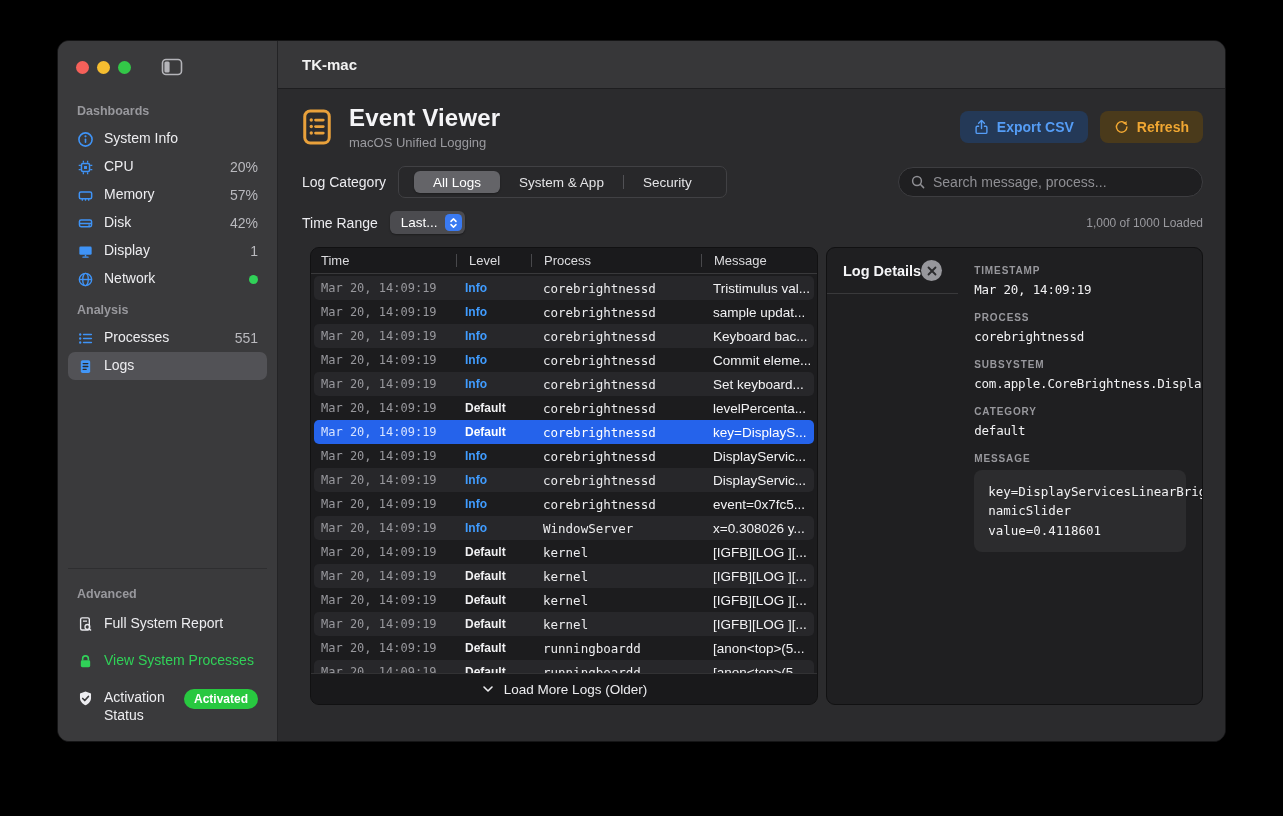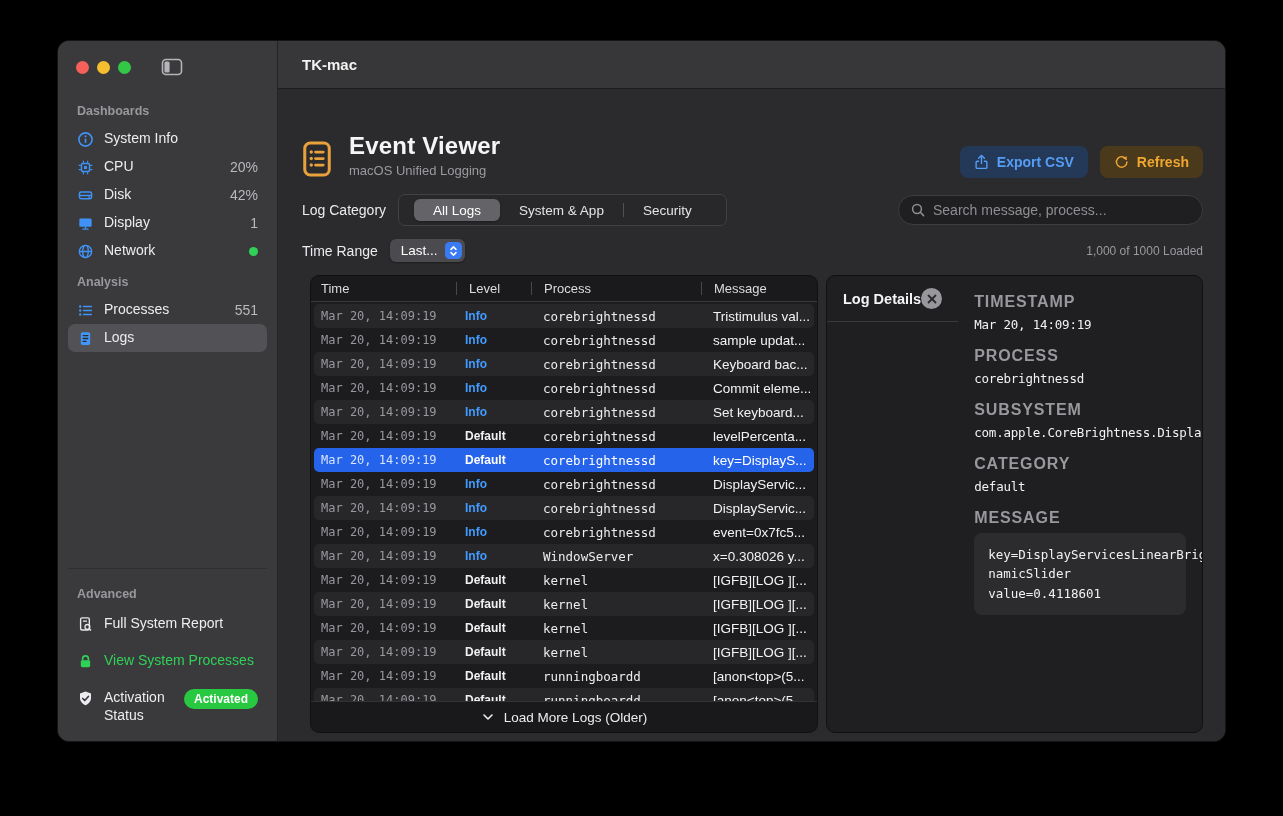--- a/index.html
+++ b/index.html
@@ -33,21 +33,21 @@
   .badge { margin-left:auto; font-size:12px; font-weight:700; color:#fff; background:#5a5a5e; border-radius:10px; padding:3px 10px; flex-shrink:0; }
   .badge.activated { background:#28c840; }
 
   
   .main { flex:1; display:flex; flex-direction:column; background:#2b2b2d; min-width:0; }
   .titlebar { height:48px; background:#373739; border-bottom:1px solid #1e1e20; display:flex; align-items:center; padding:0 24px; flex-shrink:0; }
   .titlebar .app-title { font-size:15px; font-weight:700; color:#f2f2f2; }
 
   .content { flex:1; padding:15px 22px 0 24px; display:flex; flex-direction:column; min-height:0; }
 
-  .page-header { display:flex; align-items:flex-end; margin-bottom:16px;margin-top:28px; }
+  .page-header { display:flex; align-items:center; margin-bottom:16px; }
   .pg-icon { width:32px; display:flex; }
   .pg-titles { margin-left:15px; }
   .pg-title { font-size:24px; font-weight:700; color:#f5f5f7; letter-spacing:.2px; }
   .pg-sub { font-size:13px; color:#9a9a9f; margin-top:3px; }
   .hdr-buttons { margin-left:auto; display:flex; gap:12px; }
   .btn { display:flex; align-items:center; gap:8px; border:none; border-radius:8px; padding:8px 14px; font-size:14px; font-weight:600; font-family:"Liberation Sans",sans-serif; cursor:pointer; }
   .btn-export { background:#243957; color:#559df6; }
   .btn-refresh { background:#4a3a1b; color:#f0a732; }
 
   .filter-row1 { display:flex; align-items:center; }
@@ -88,21 +88,21 @@
   .trow.selected .c-level, .trow.selected .c-process, .trow.selected .c-message { color:#fff; }
   .load-more { height:31px; flex-shrink:0; background:#19191b; border-top:1px solid #323234; display:flex; align-items:center; justify-content:center; gap:9px; color:#ededf0; font-size:13.5px; cursor:pointer; }
 
   
   .details { flex:1; background:#1f1f21; border:1px solid #111112; border-radius:9px; display:flex; flex-direction:row; overflow:hidden; }
   .dhead { height:46px; flex-shrink:0; display:flex; align-items:center; padding:0 16px; border-bottom:1px solid #39393b; }
   .dtitle { font-size:14.5px; font-weight:700; color:#f5f5f7; }
   .dclose { margin-left:auto; width:21px; height:21px; border-radius:50%; background:#97979c; display:flex; align-items:center; justify-content:center; cursor:pointer; }
   .dbody { padding:17px 16px; overflow:hidden; }
   .dfield { margin-bottom:15px; }
-  .dlabel { font-size:16px; font-weight:700; letter-spacing:.9px; color:#98989d; margin-bottom:6px; }
+  .dlabel { font-size:10px; font-weight:700; letter-spacing:.9px; color:#98989d; margin-bottom:6px; }
   .dvalue { font-family:"DejaVu Sans Mono",monospace; font-size:12.5px; letter-spacing:-.2px; color:#f2f2f4; }
   .dmsg-block { background:#2c2c2e; border-radius:8px; padding:12px 14px; font-family:"DejaVu Sans Mono",monospace; font-size:12.5px; color:#f2f2f4; white-space:pre-wrap; line-height:1.55; }
 </style>
 </head>
 <body>
 
 <div class="window">
 
   <div class="sidebar">
     <div class="traffic-row">
@@ -141,20 +141,34 @@
               <line x1="10" y1="12.4" x2="10" y2="14.4"></line>
               <line x1="1.6" y1="6" x2="3.6" y2="6"></line>
               <line x1="1.6" y1="10" x2="3.6" y2="10"></line>
               <line x1="12.4" y1="6" x2="14.4" y2="6"></line>
               <line x1="12.4" y1="10" x2="14.4" y2="10"></line>
             </g>
           </svg>
         </span>
       <span class="sb-label">CPU</span>
       <span class="sb-val">20%</span>
+    </div>
+    <div class="sb-item">
+      <span class="sb-icn">
+          <svg width="17" height="17" viewBox="0 0 16 16">
+            <rect x="2.2" y="4.6" width="11.6" height="6.4" rx="1.4" fill="none" stroke="#3f93f6" stroke-width="1.4"></rect>
+            <g stroke="#3f93f6" stroke-width="1.2">
+              <line x1="5" y1="11" x2="5" y2="13"></line>
+              <line x1="8" y1="11" x2="8" y2="13"></line>
+              <line x1="11" y1="11" x2="11" y2="13"></line>
+            </g>
+          </svg>
+        </span>
+      <span class="sb-label">Memory</span>
+      <span class="sb-val">57%</span>
     </div>
     <div class="sb-item">
       <span class="sb-icn">
           <svg width="17" height="17" viewBox="0 0 16 16">
             <path d="M3.8 4.6h8.4c.8 0 1.5.7 1.5 1.5v3.3c0 .9-.7 1.6-1.5 1.6H3.8c-.8 0-1.5-.7-1.5-1.6V6.1c0-.8.7-1.5 1.5-1.5z" fill="none" stroke="#3f93f6" stroke-width="1.4"></path>
             <line x1="2.4" y1="8" x2="13.6" y2="8" stroke="#3f93f6" stroke-width="1.2"></line>
             <circle cx="11.4" cy="9.5" r=".8" fill="#3f93f6"></circle>
           </svg>
         </span>
       <span class="sb-label">Disk</span>

